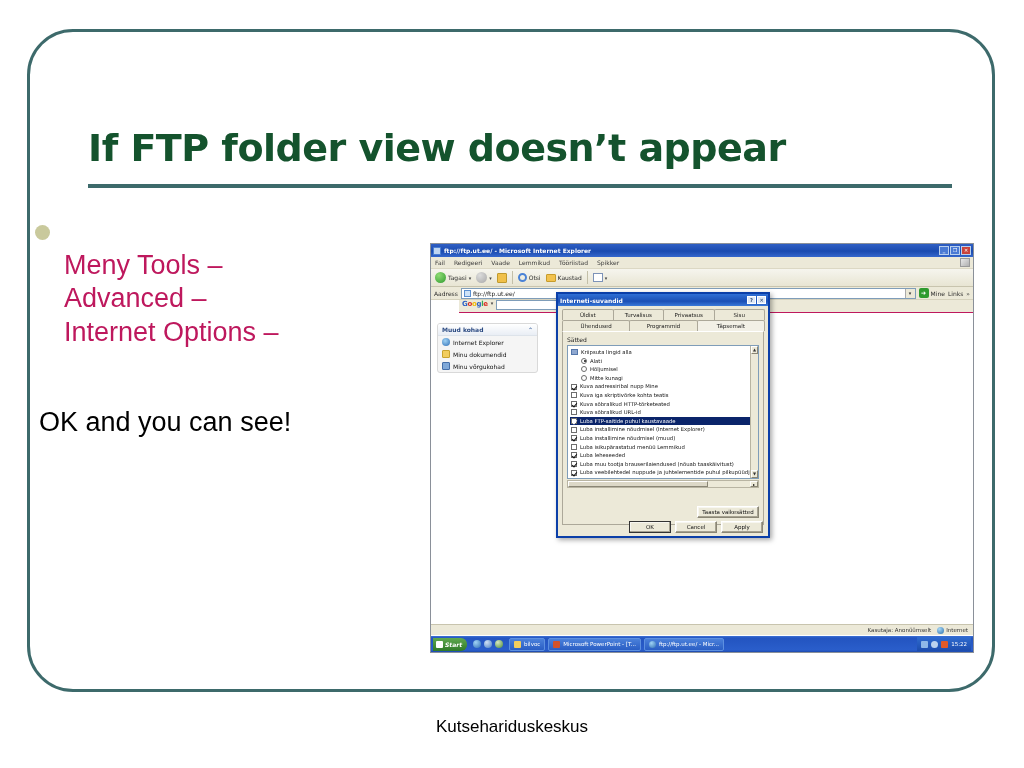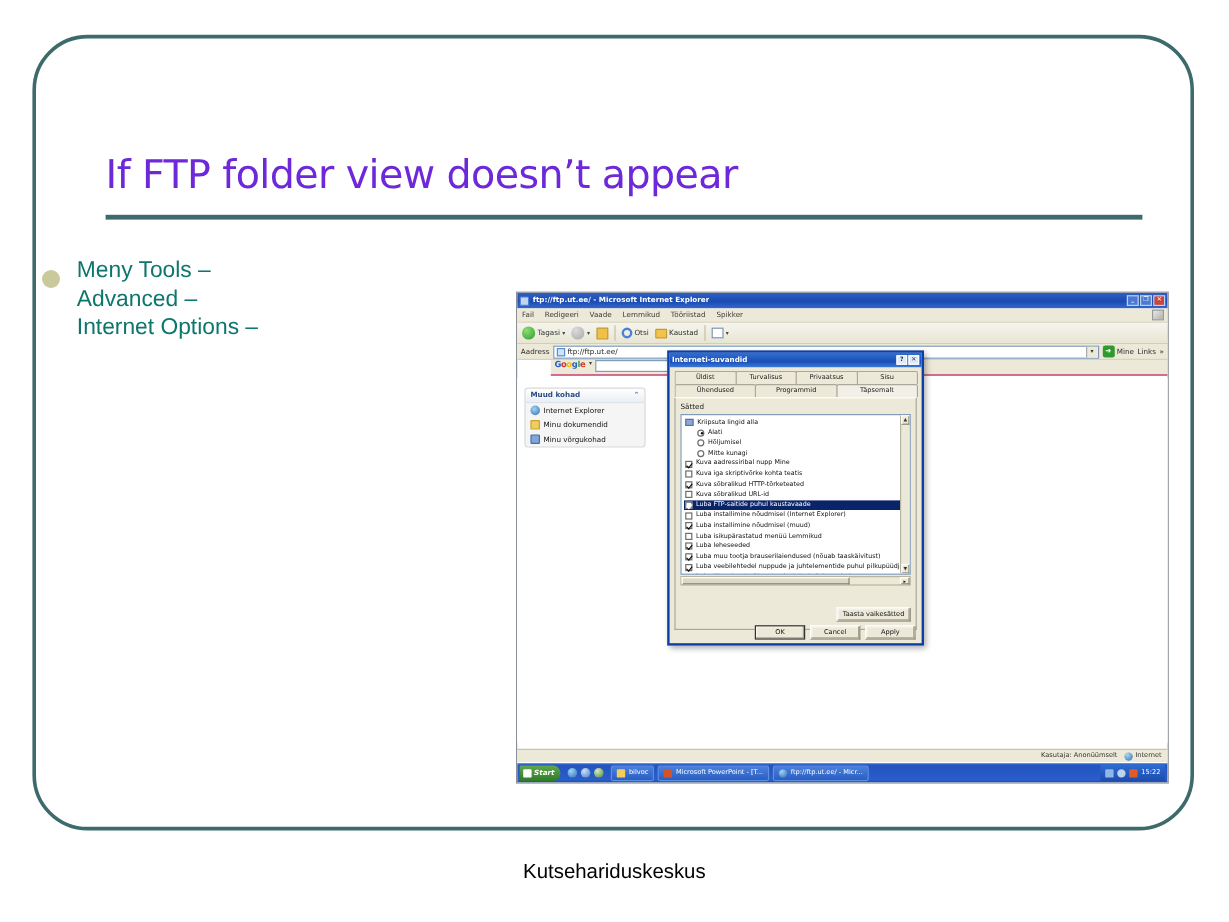--- a/index.html
+++ b/index.html
@@ -14,38 +14,39 @@
   
   .frame{
     position:absolute;left:27px;top:29px;width:968px;height:663px;
     border:3px solid #3d6a6b;border-radius:46px;
     box-sizing:border-box;pointer-events:none;
   }
 
   
   .title-wrap{position:absolute;left:88px;top:126px;width:870px;}
   .title{
-    font-size:33px;font-weight:normal;color:#6d28d9;
+    font-size:38px;font-weight:bold;color:#14532d;
     letter-spacing:-0.5px;white-space:nowrap;
     font-family:"DejaVu Sans","Liberation Sans",sans-serif;
   }
   .title-rule{
     margin-top:14px;height:4px;background:#3d6a6b;width:864px;
   }
 
   
   .body{position:absolute;left:35px;top:214px;width:395px;}
   .bullet-row{display:flex;align-items:flex-start;}
   .bullet-dot{
     width:15px;height:15px;border-radius:50%;
     background:#c9c99c;margin-top:11px;margin-right:14px;flex:0 0 auto;
   }
   .bullet-text{
-    font-size:19px;line-height:1.24;color:#0f766e;
+    font-size:27px;line-height:1.24;color:#be185d;
     font-family:"Liberation Sans",sans-serif;
+    margin-top:35px;
   }
   .bullet-text .l{display:block;}
   .sub-line{
     font-size:27px;color:#000;margin-top:11px;margin-left:29px;
     font-family:"Liberation Sans",sans-serif;
   }
   .closing{
     font-size:27px;color:#000;margin-top:58px;margin-left:4px;
     font-family:"Liberation Sans",sans-serif;
   }
@@ -330,20 +331,21 @@
 
   <div class="body">
     <div class="bullet-row">
       <div class="bullet-dot"></div>
       <div class="bullet-text">
         <span class="l">Meny Tools –</span>
         <span class="l">Advanced –</span>
         <span class="l">Internet Options –</span>
       </div>
     </div>
+    <div class="closing">OK and you can see!</div>
   </div>
 
   <div class="footer">
     <div>Kutsehariduskeskus</div>
   </div>
 
   <div class="shot">
 
     <div class="ie-titlebar">
       <div class="ie-ticon"></div>

